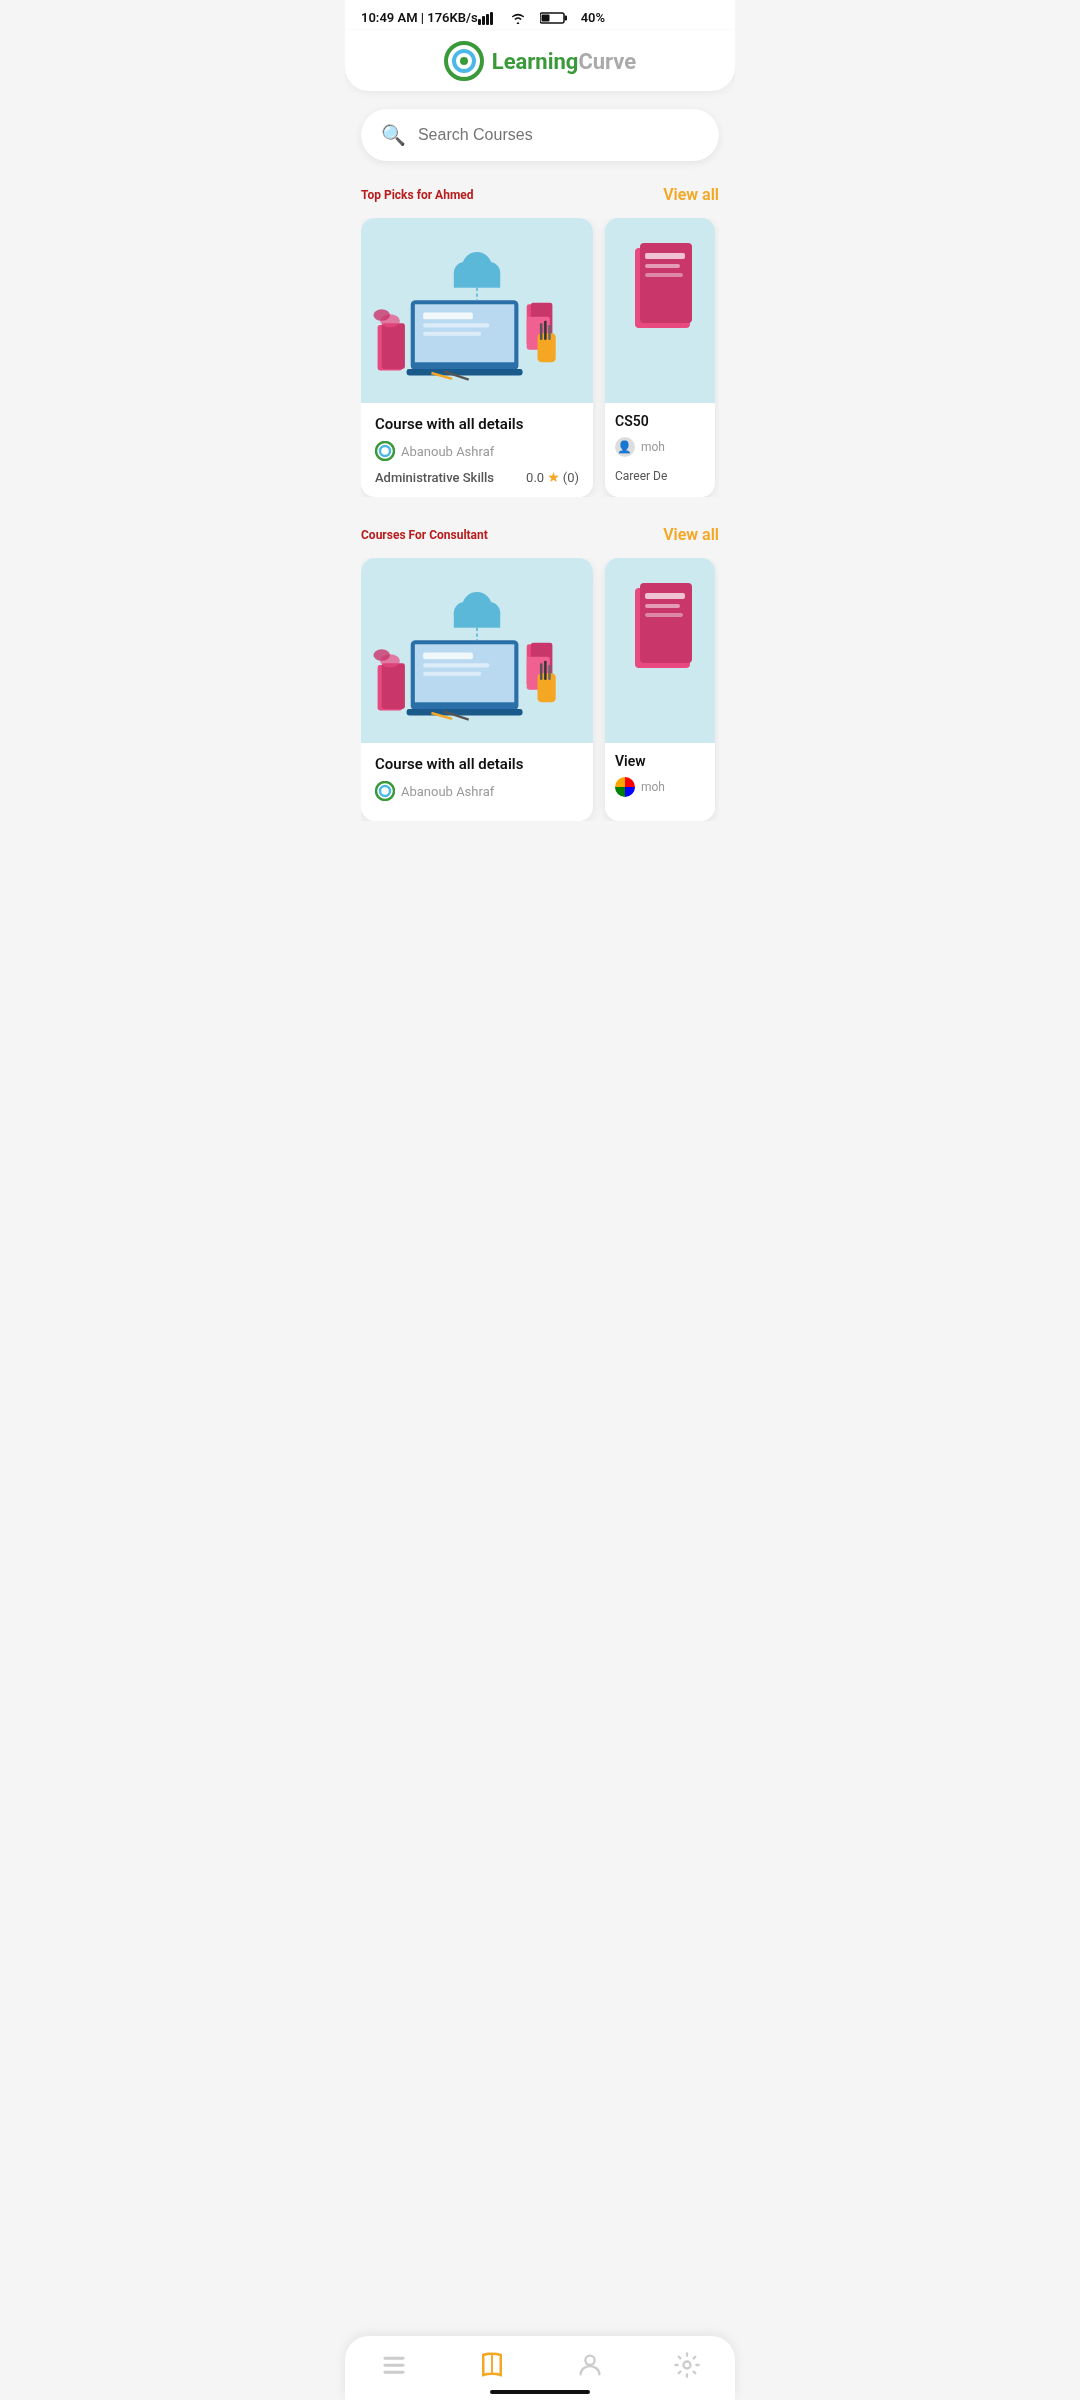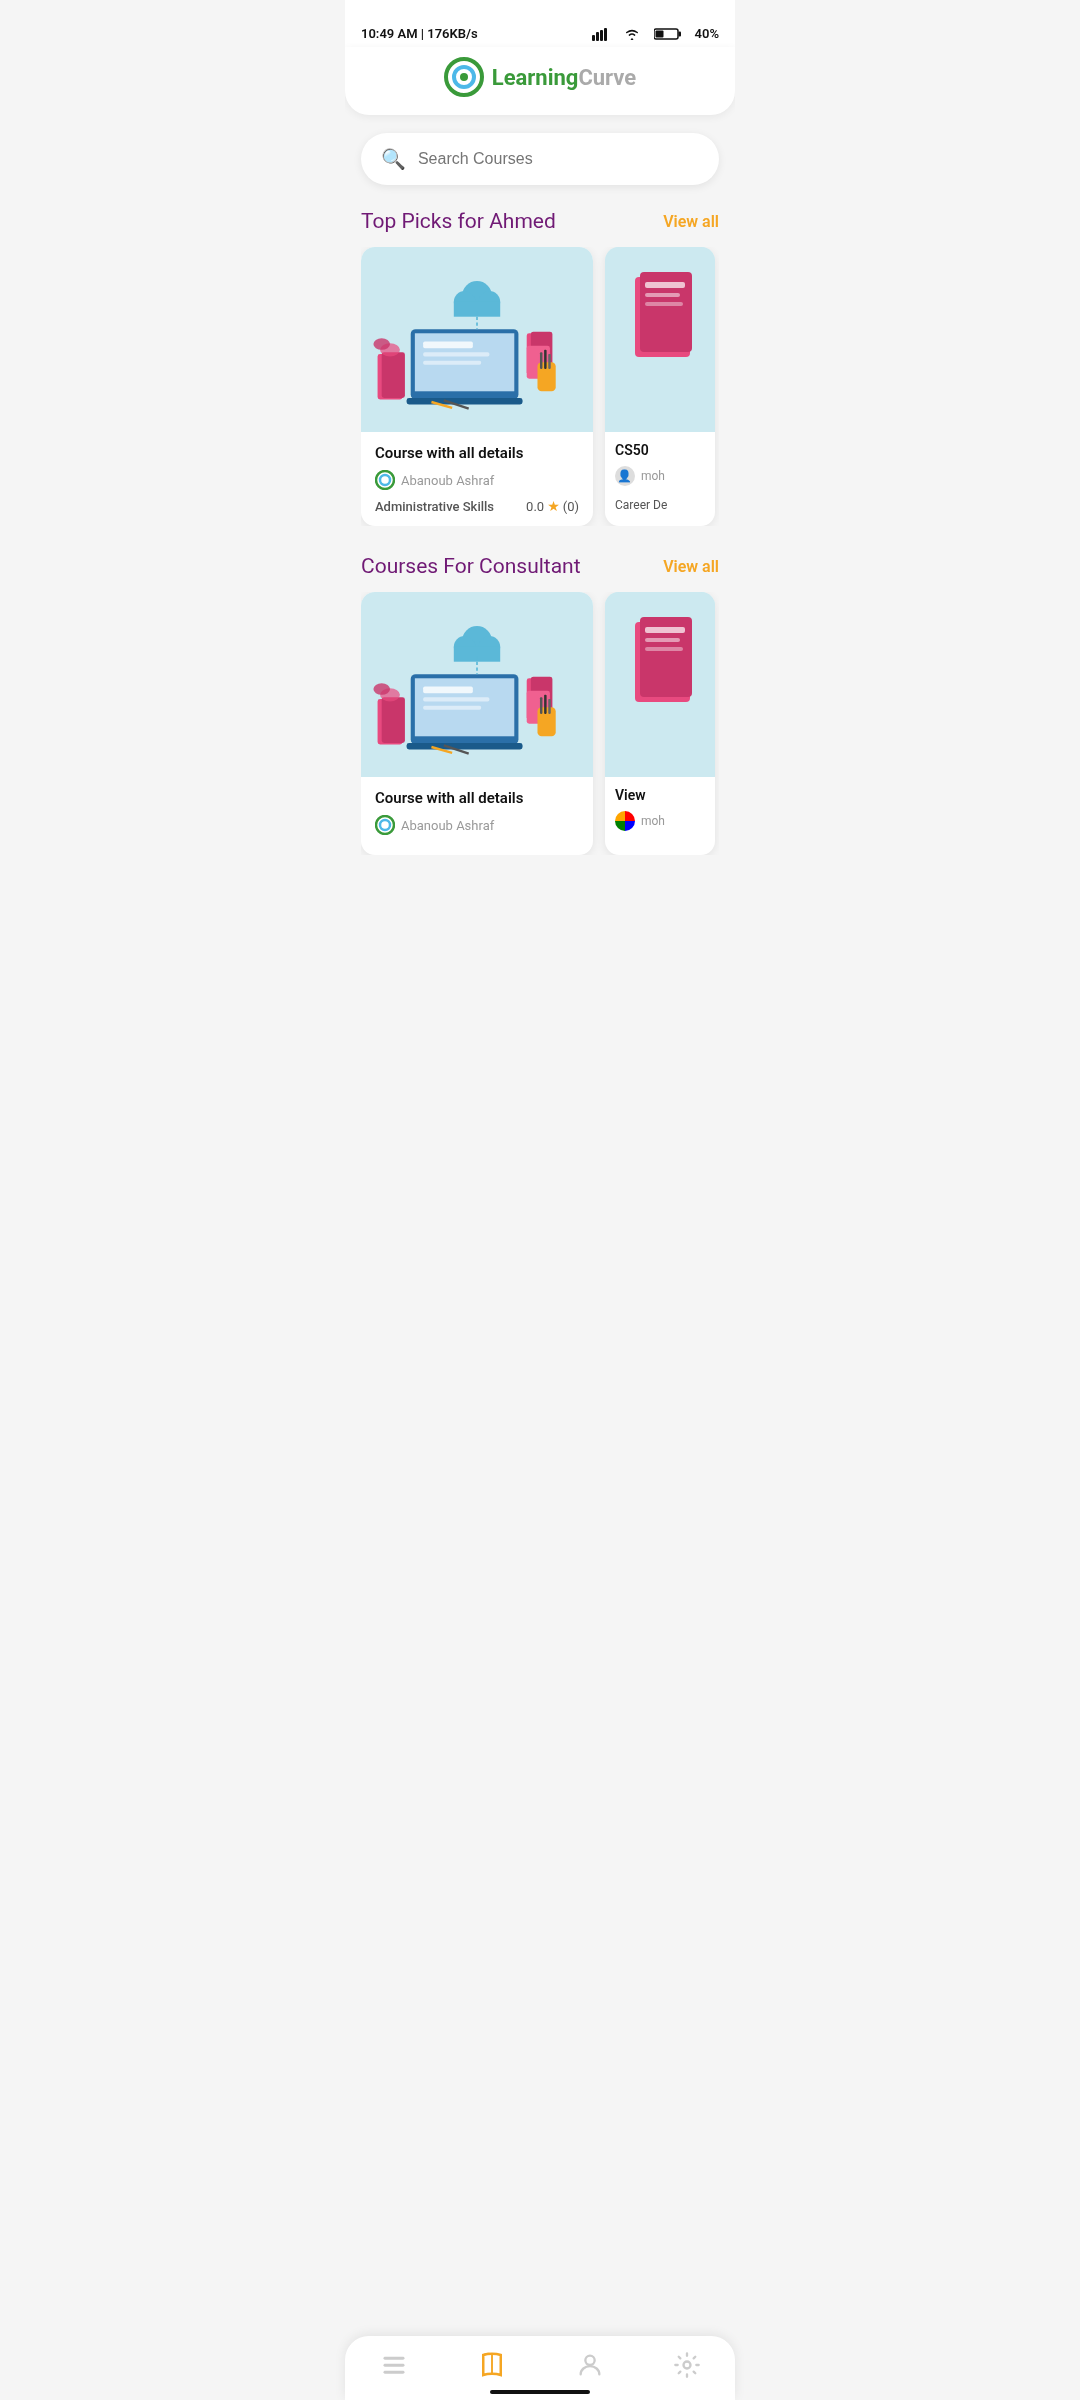--- a/index.html
+++ b/index.html
@@ -14,23 +14,23 @@
       background: #f5f5f5;
       width: 390px;
       margin: 0 auto;
       position: relative;
       overflow-x: hidden;
     }
 
     
     .status-bar {
       background: white;
-      padding: 26px 16px 6px;
-      display: flex;
-      justify-content: space-between;
+      padding: 10px 16px 6px;
+      display: flex;
+      justify-content: flex-start;
       align-items: center;
       font-size: 13px;
       font-weight: 500;
     }
 
     .status-time {
       font-size: 13px;
       font-weight: 600;
       color: #111;
     }
@@ -39,21 +39,21 @@
       display: flex;
       align-items: center;
       gap: 13px;
       font-size: 12px;
       color: #111;
     }
 
     
     .header {
       background: white;
-      padding: 10px 16px 18px;
+      padding: 10px 16px 10px;
       display: flex;
       justify-content: center;
       align-items: center;
       border-radius: 0 0 24px 24px;
       box-shadow: 0 2px 8px rgba(0,0,0,0.06);
     }
 
     .logo-container {
       display: flex;
       align-items: center;
@@ -119,23 +119,23 @@
 
     
     .section-header {
       display: flex;
       justify-content: space-between;
       align-items: center;
       margin-bottom: 14px;
     }
 
     .section-title {
-      font-size: 21px;
-      font-weight: 400;
-      color: #701a75;
+      font-size: 12px;
+      font-weight: 700;
+      color: #b91c1c;
     }
 
     .view-all {
       font-size: 16px;
       font-weight: 600;
       color: #f5a623;
       cursor: pointer;
     }
 
     

